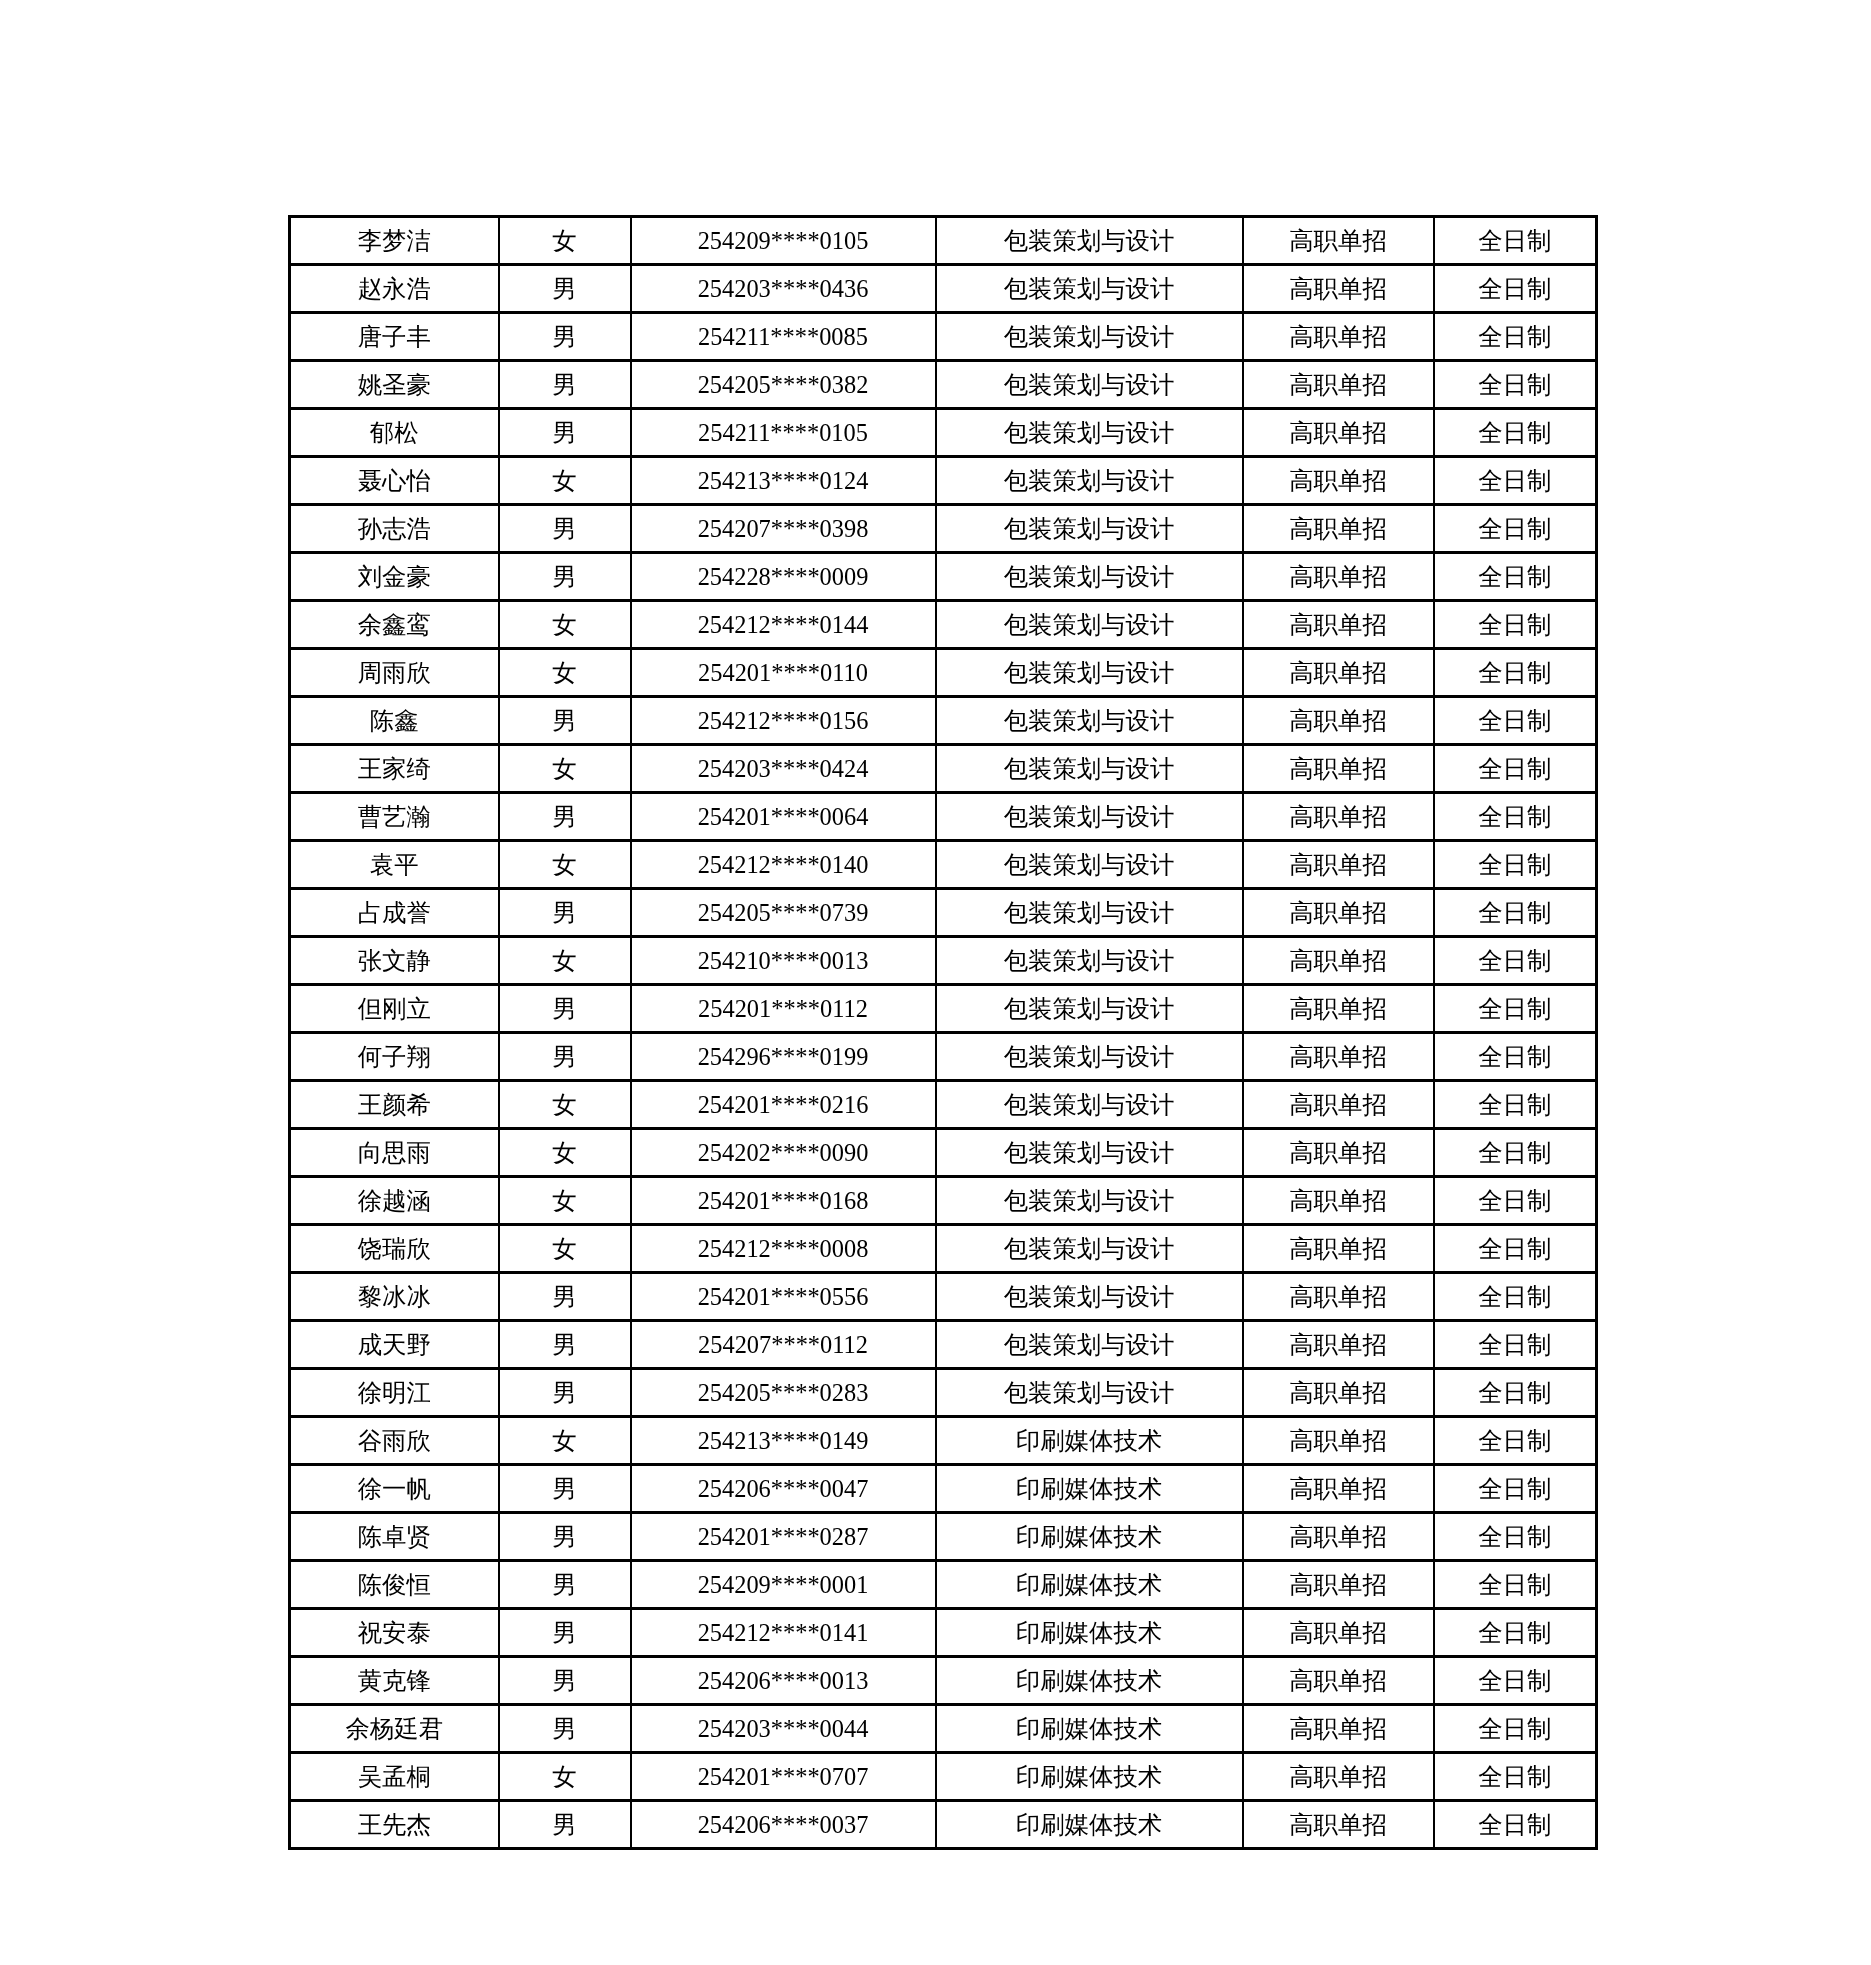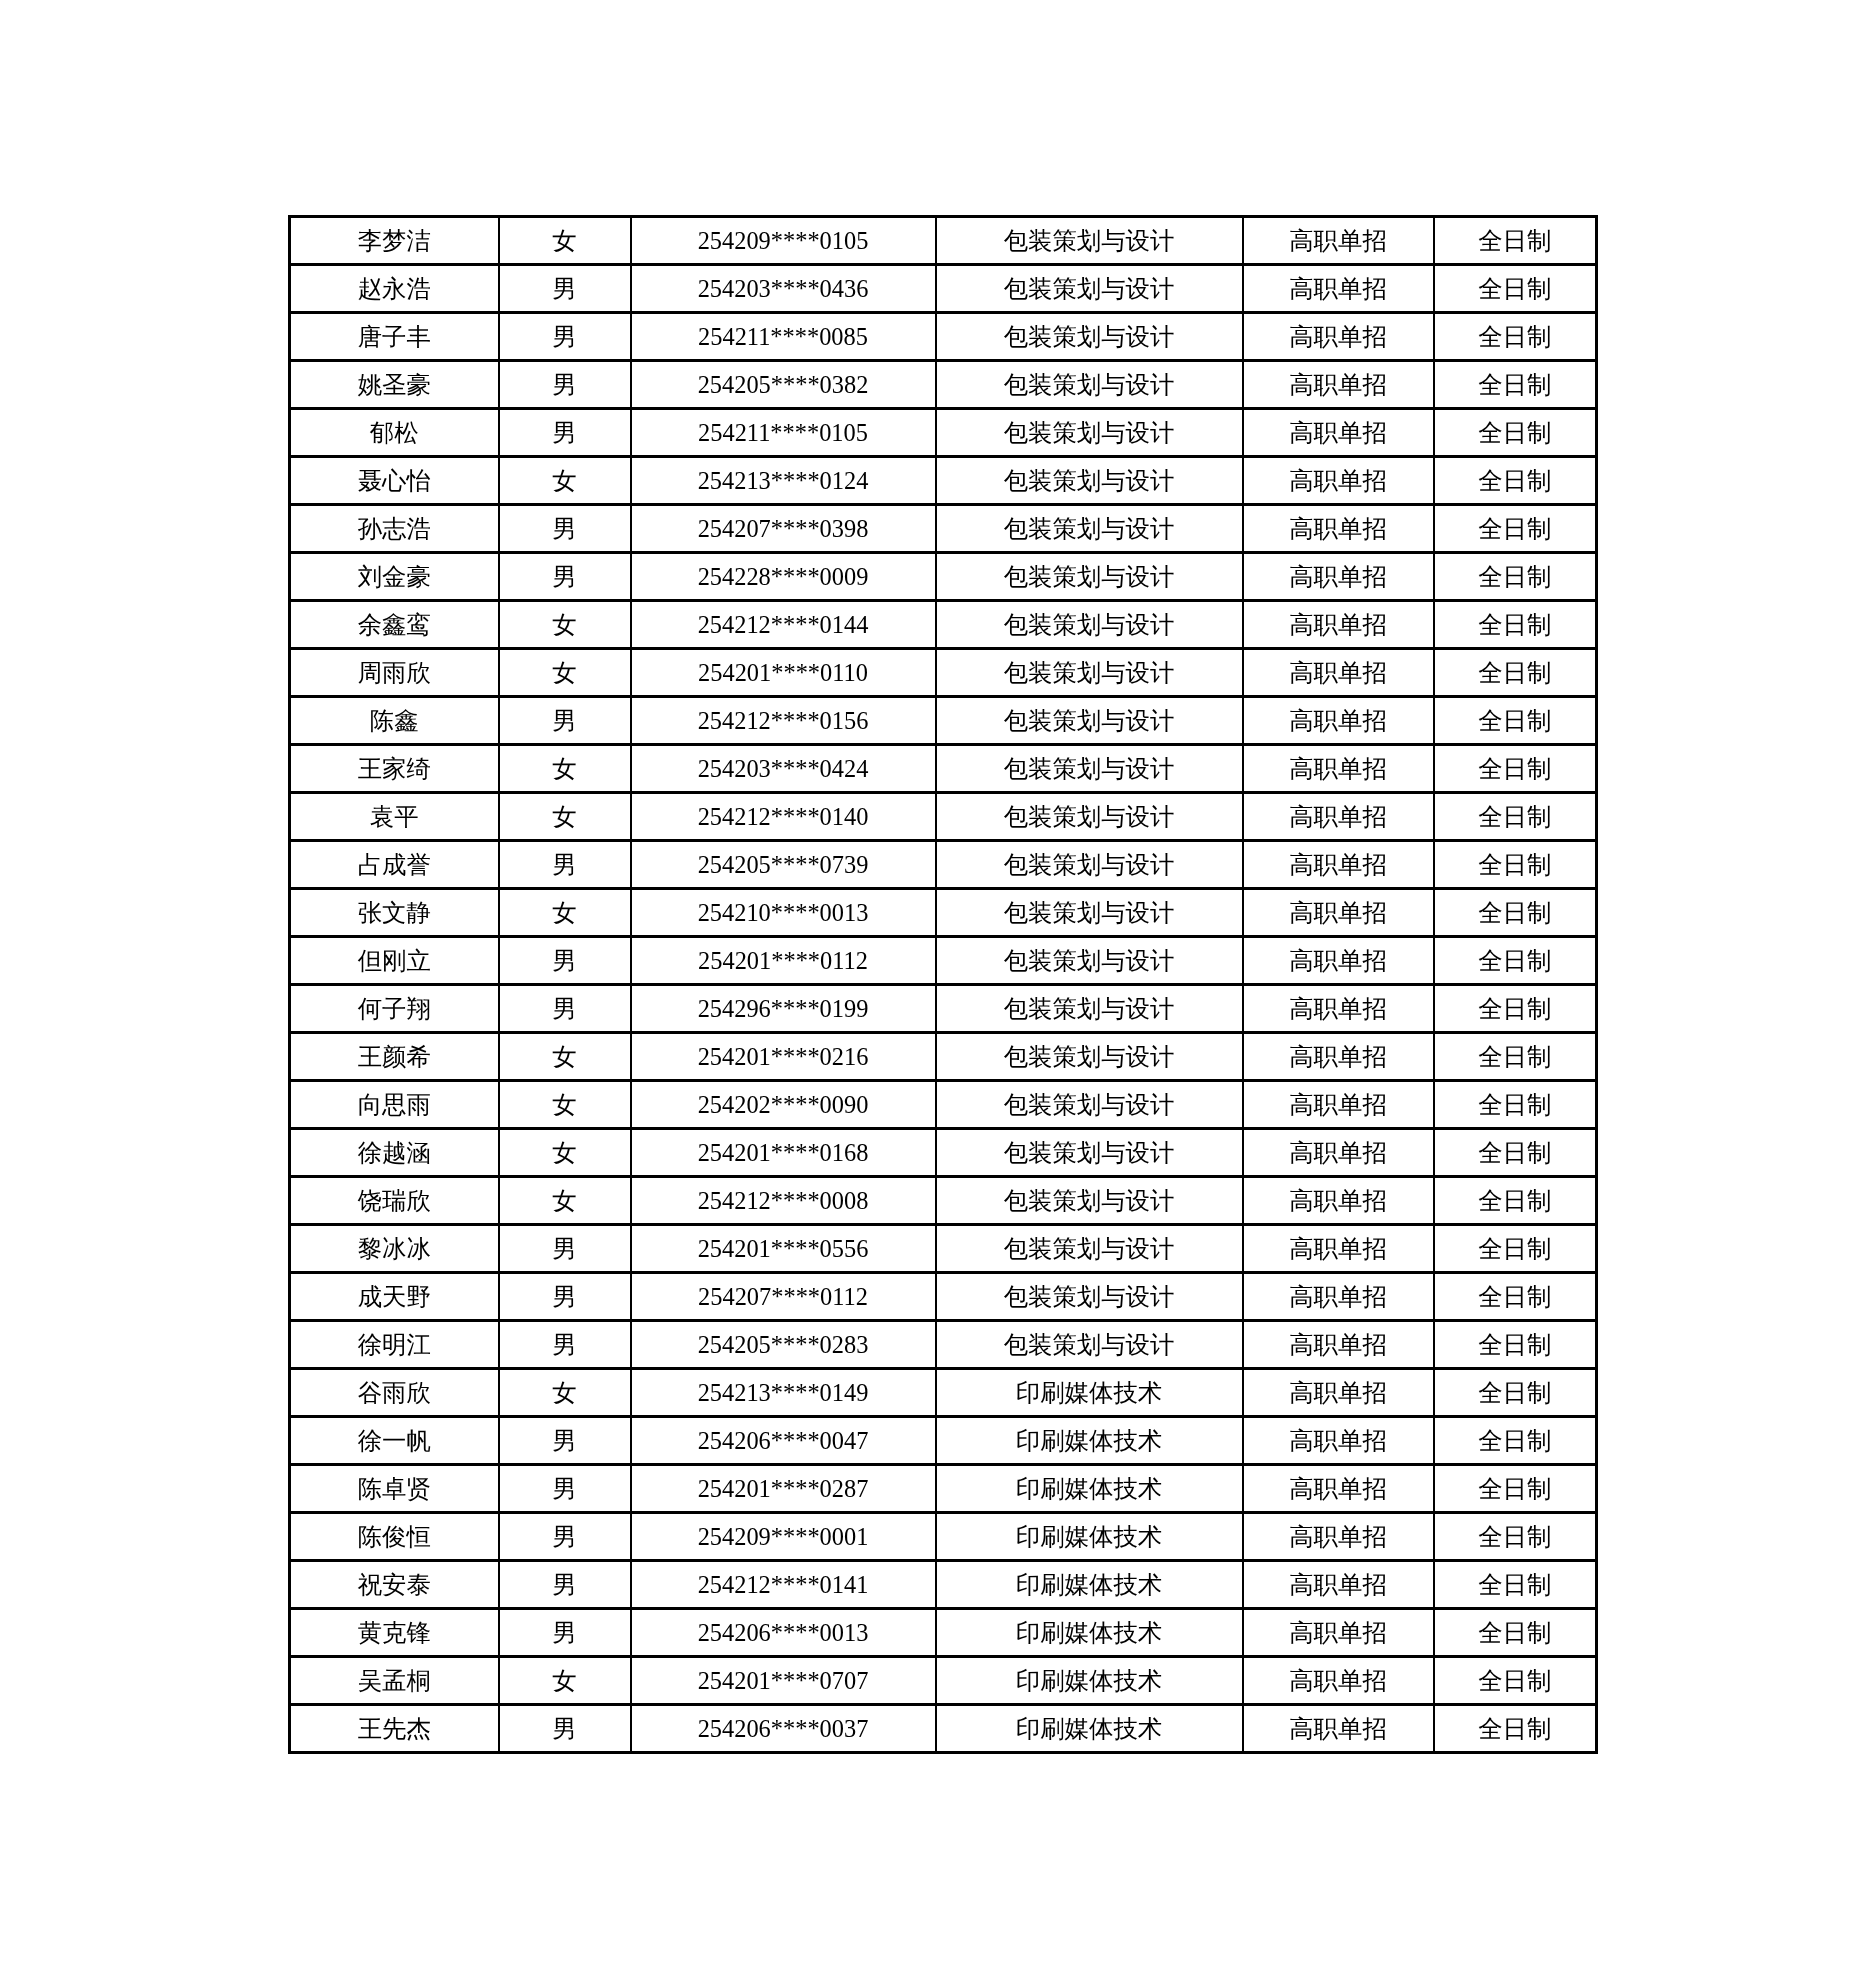--- a/index.html
+++ b/index.html
@@ -145,20 +145,28 @@
         </tr>
         <tr>
           <td class="cell-name">王家绮</td>
           <td class="cell-gender">女</td>
           <td class="cell-id-number">254203****0424</td>
           <td class="cell-major">包装策划与设计</td>
           <td class="cell-admission-type">高职单招</td>
           <td class="cell-study-mode">全日制</td>
         </tr>
         <tr>
+          <td class="cell-name">曹艺瀚</td>
+          <td class="cell-gender">男</td>
+          <td class="cell-id-number">254201****0064</td>
+          <td class="cell-major">包装策划与设计</td>
+          <td class="cell-admission-type">高职单招</td>
+          <td class="cell-study-mode">全日制</td>
+        </tr>
+        <tr>
           <td class="cell-name">袁平</td>
           <td class="cell-gender">女</td>
           <td class="cell-id-number">254212****0140</td>
           <td class="cell-major">包装策划与设计</td>
           <td class="cell-admission-type">高职单招</td>
           <td class="cell-study-mode">全日制</td>
         </tr>
         <tr>
           <td class="cell-name">占成誉</td>
           <td class="cell-gender">男</td>
@@ -284,20 +292,28 @@
           <td class="cell-gender">男</td>
           <td class="cell-id-number">254212****0141</td>
           <td class="cell-major">印刷媒体技术</td>
           <td class="cell-admission-type">高职单招</td>
           <td class="cell-study-mode">全日制</td>
         </tr>
         <tr>
           <td class="cell-name">黄克锋</td>
           <td class="cell-gender">男</td>
           <td class="cell-id-number">254206****0013</td>
+          <td class="cell-major">印刷媒体技术</td>
+          <td class="cell-admission-type">高职单招</td>
+          <td class="cell-study-mode">全日制</td>
+        </tr>
+        <tr>
+          <td class="cell-name">余杨廷君</td>
+          <td class="cell-gender">男</td>
+          <td class="cell-id-number">254203****0044</td>
           <td class="cell-major">印刷媒体技术</td>
           <td class="cell-admission-type">高职单招</td>
           <td class="cell-study-mode">全日制</td>
         </tr>
         <tr>
           <td class="cell-name">吴孟桐</td>
           <td class="cell-gender">女</td>
           <td class="cell-id-number">254201****0707</td>
           <td class="cell-major">印刷媒体技术</td>
           <td class="cell-admission-type">高职单招</td>

